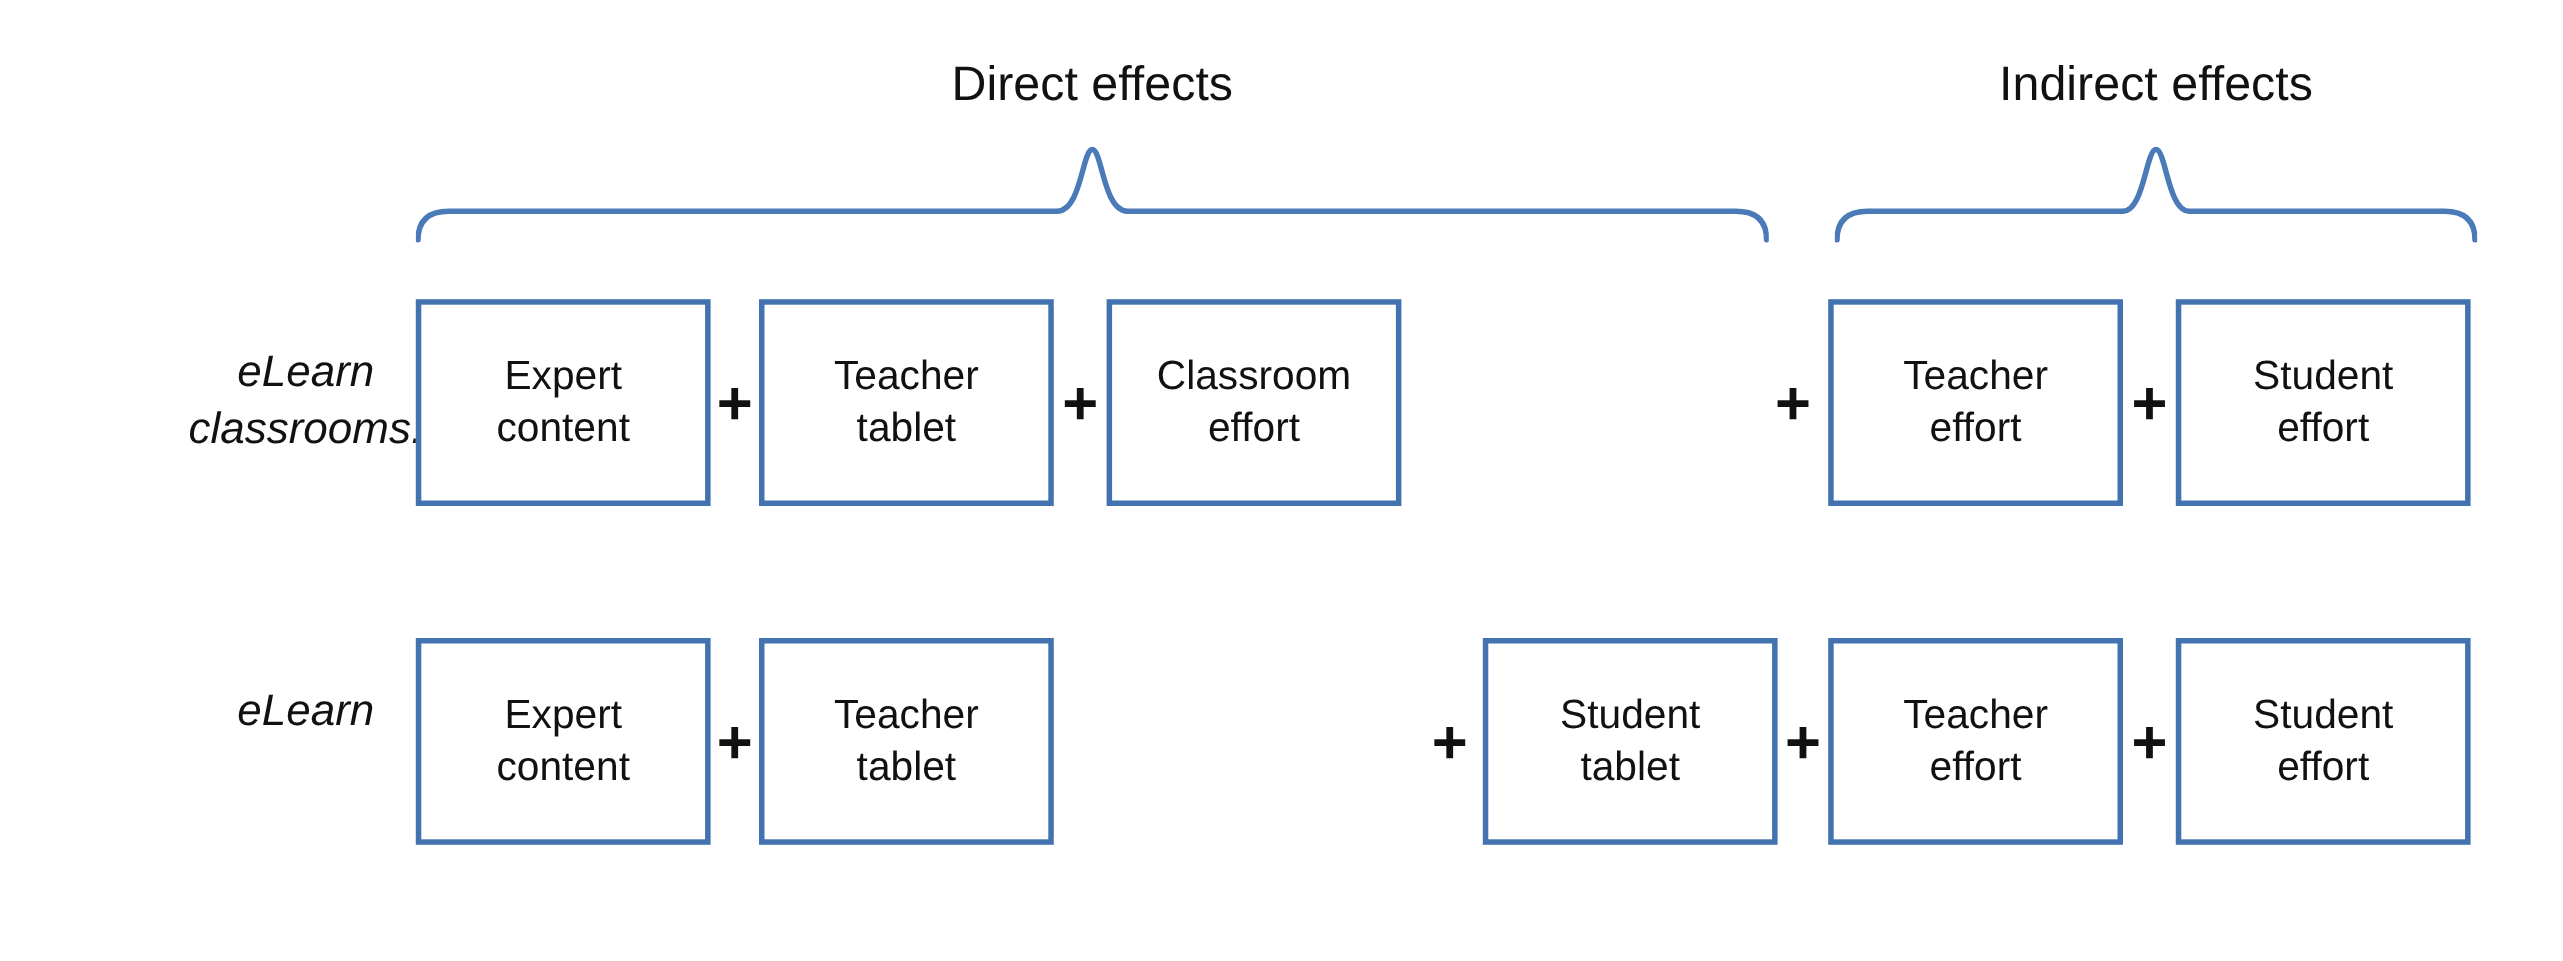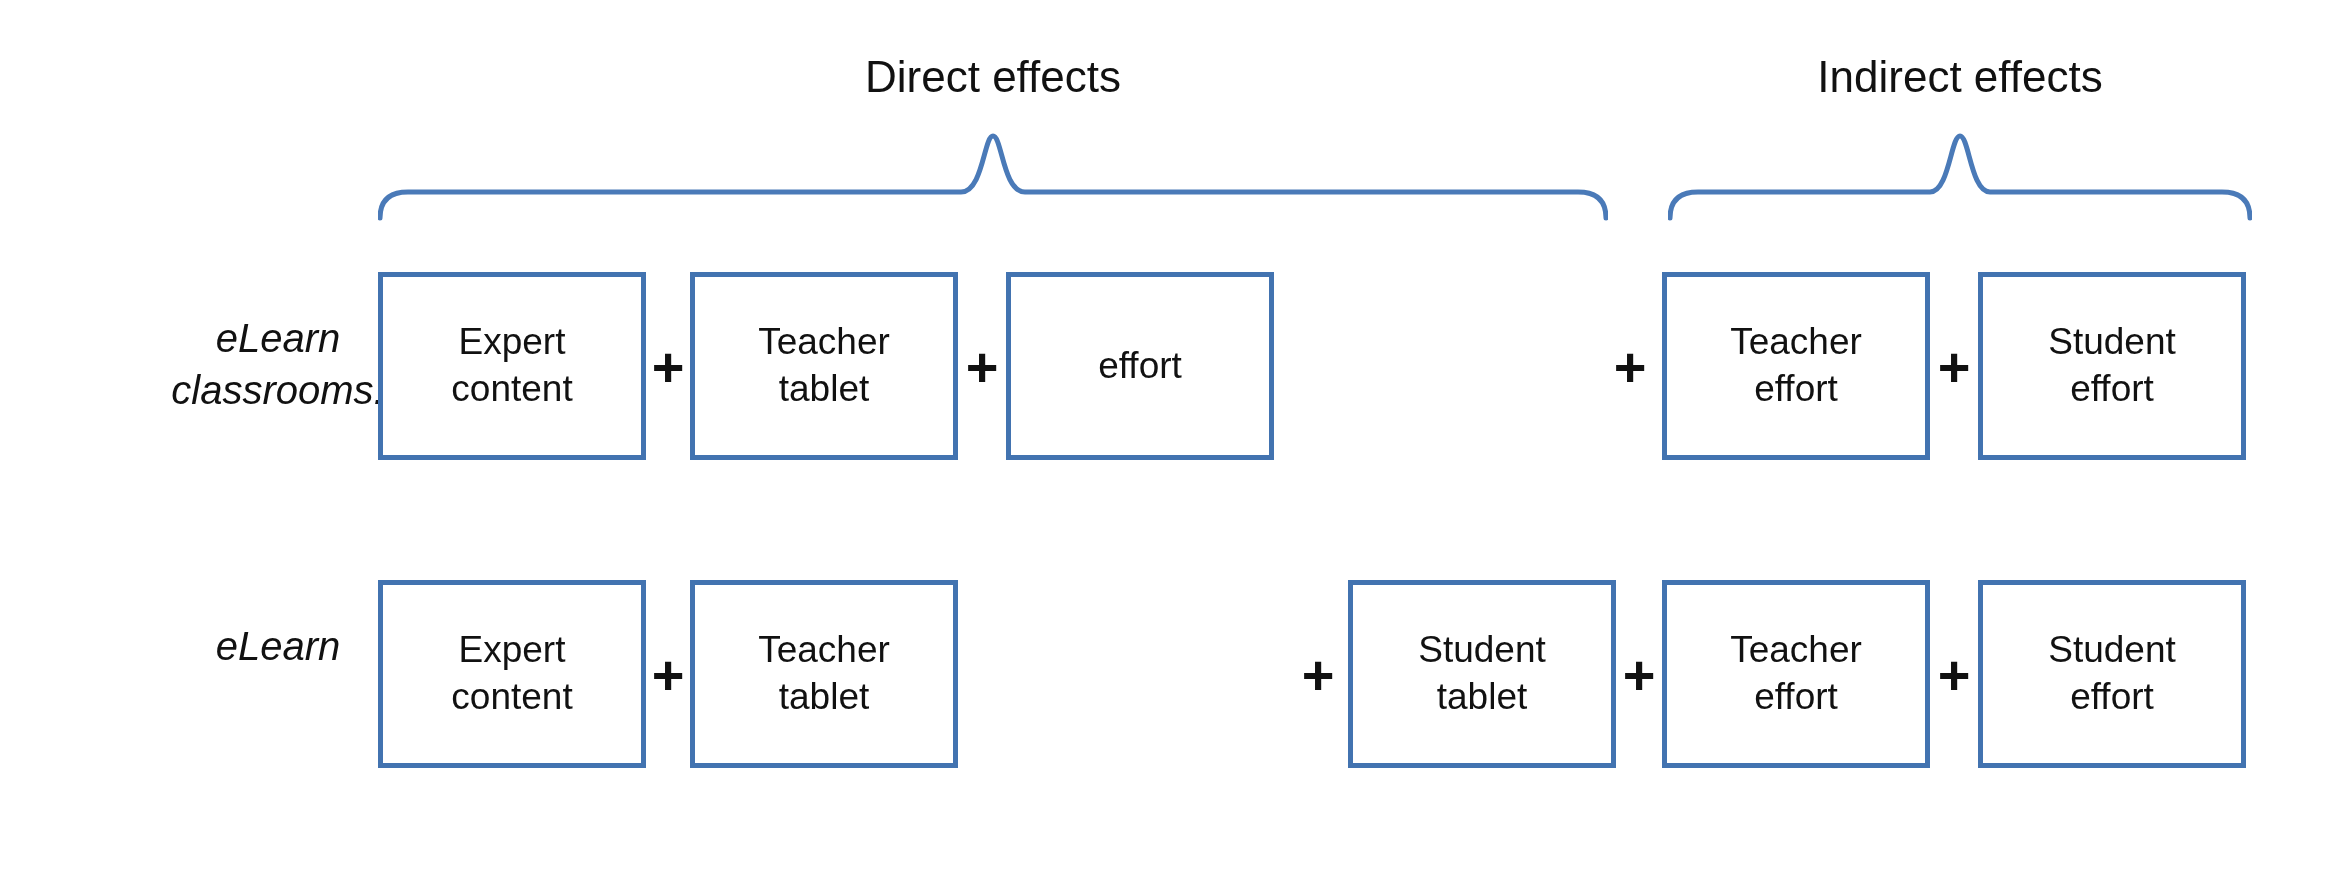--- a/index.html
+++ b/index.html
@@ -83,20 +83,21 @@
     <span>Expert</span>
     <span>content</span>
   </div>
   <div class="plus" style="left:668px; top:366px;">+</div>
   <div class="box" style="left:690px; top:272px;">
     <span>Teacher</span>
     <span>tablet</span>
   </div>
   <div class="plus" style="left:982px; top:366px;">+</div>
   <div class="box" style="left:1006px; top:272px;">
+    <span>Classroom</span>
     <span>effort</span>
   </div>
   <div class="plus" style="left:1630px; top:366px;">+</div>
   <div class="box" style="left:1662px; top:272px;">
     <span>Teacher</span>
     <span>effort</span>
   </div>
   <div class="plus" style="left:1954px; top:366px;">+</div>
   <div class="box" style="left:1978px; top:272px;">
     <span>Student</span>

